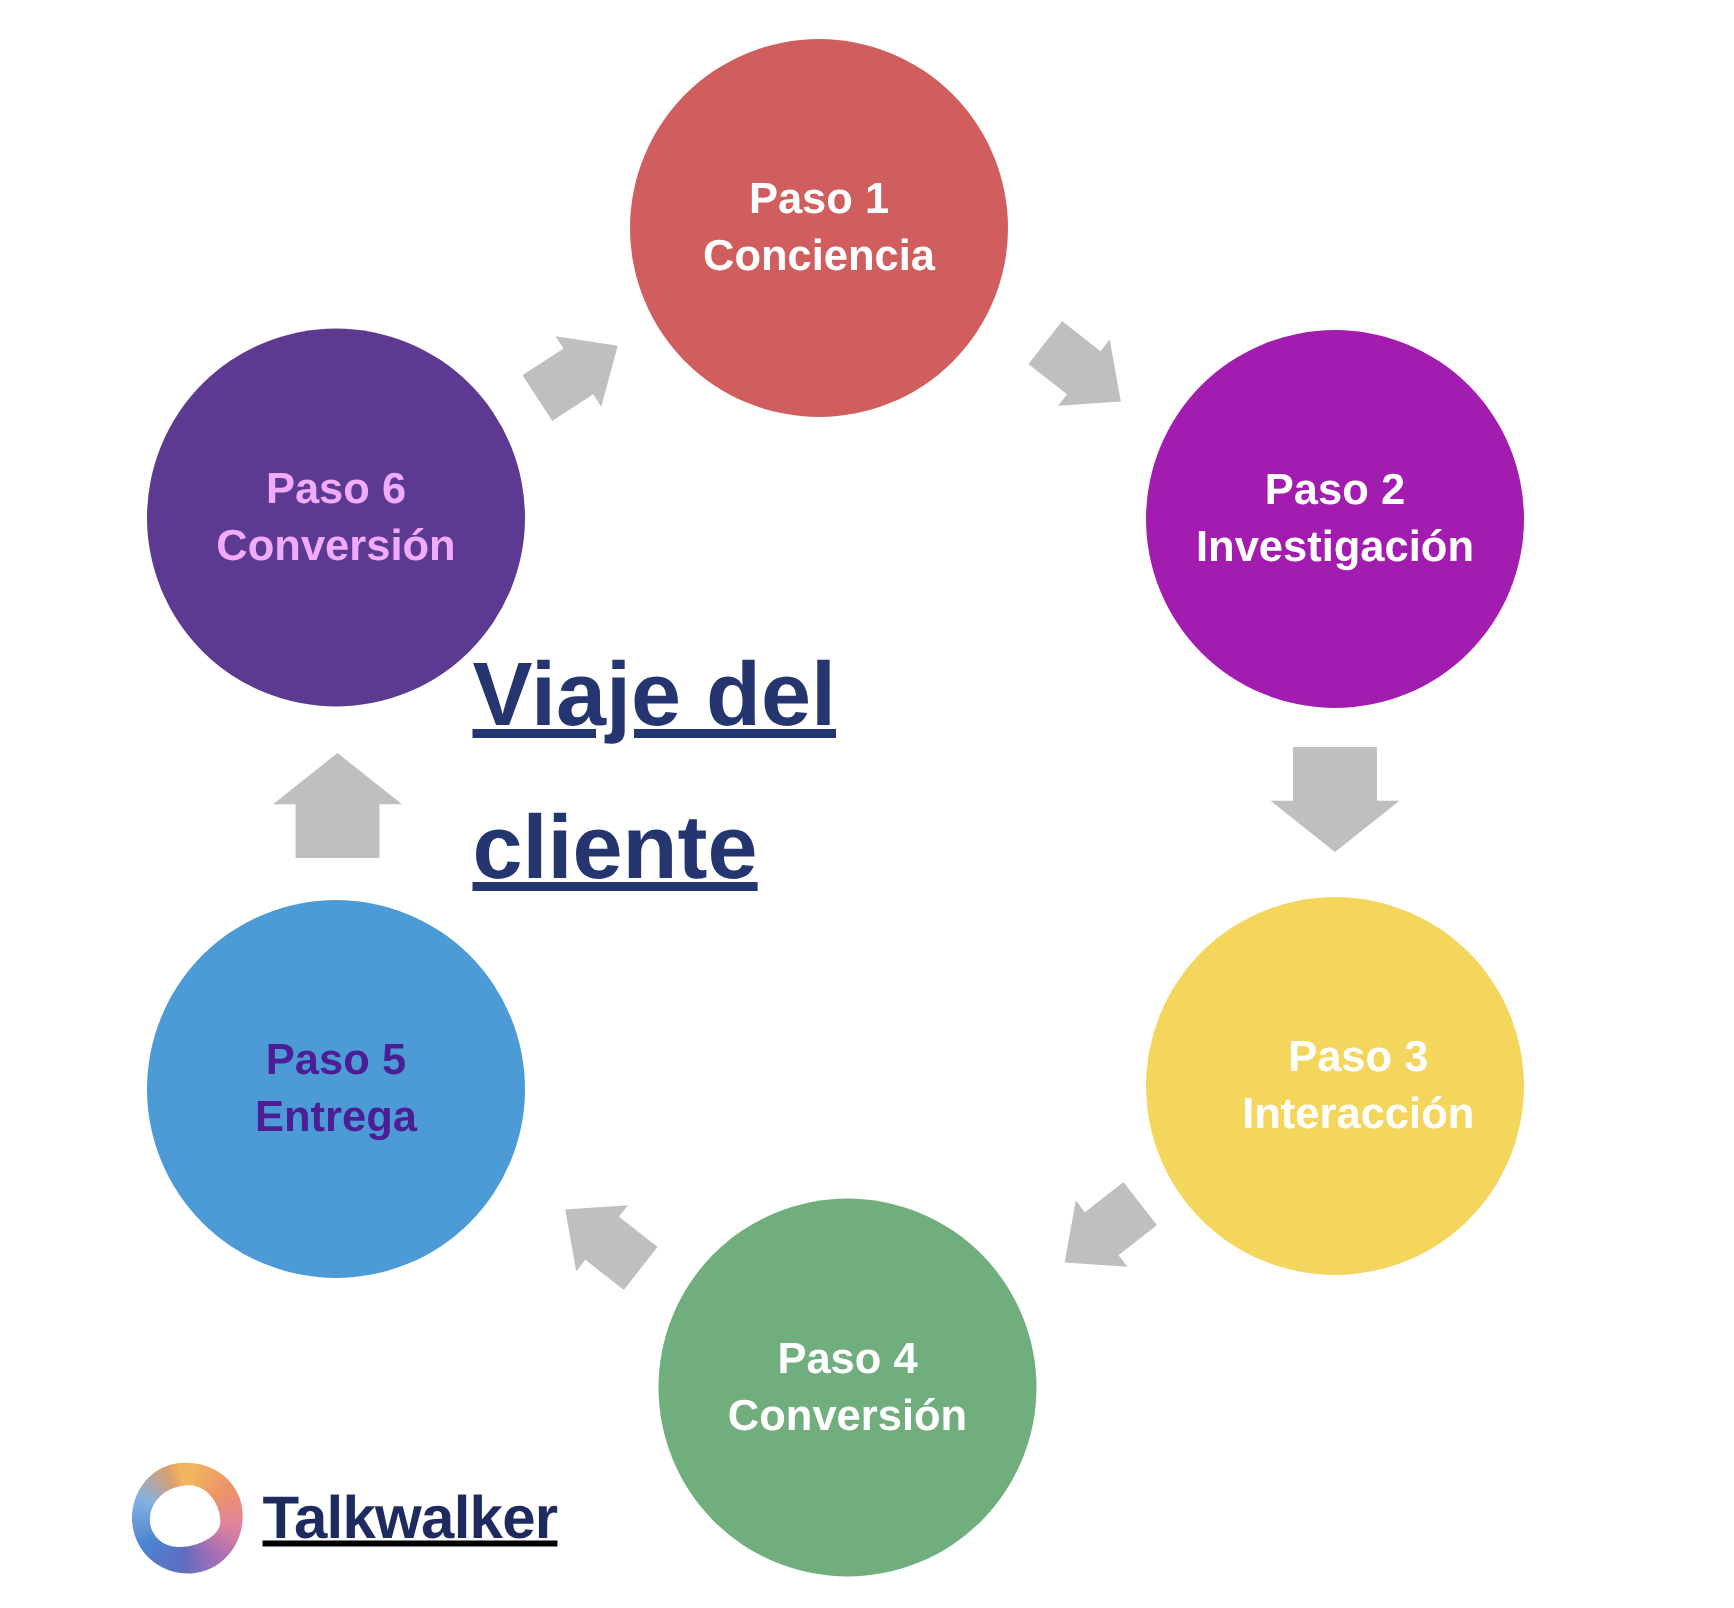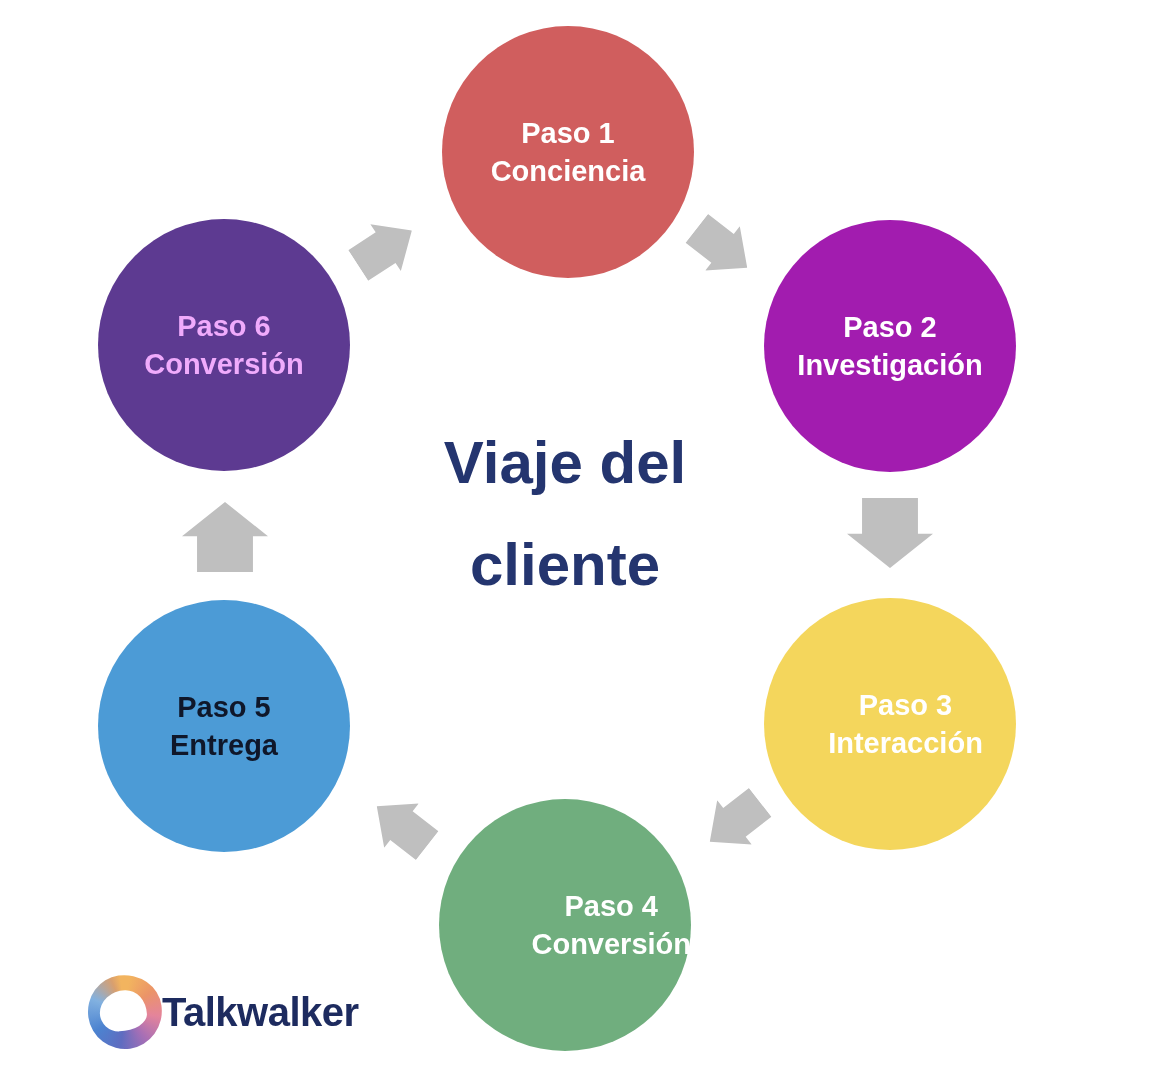--- a/index.html
+++ b/index.html
@@ -15,25 +15,26 @@
     background: var(--bg-color, #ffffff);
     overflow: hidden;
   }
 
   
   .title {
     position: absolute;
     left: 315px;
     top: 412px;
     width: 500px;
-    text-align: center;
+    text-align: left;
     color: var(--title-color, #24356F);
     font-weight: bold;
     font-size: 60px;
     line-height: 102px;
+    text-decoration: underline;
   }
   .title span { display: block; }
 
   
   .circle {
     position: absolute;
     width: 252px;
     height: 252px;
     border-radius: 50%;
     display: flex;
@@ -42,24 +43,24 @@
     text-align: center;
   }
   .circle-label {
     color: #ffffff;
     font-weight: bold;
     font-size: 29px;
     line-height: 38px;
   }
   .circle-label span { display: block; }
 
-  .circle-1 { left: 442px; top: 26px;  }   
+  .circle-1 { left: 420px; top: 26px;  }   
   .circle-2 { left: 764px; top: 220px; }   
   .circle-3 { left: 764px; top: 598px; }   
-  .circle-4 { left: 439px; top: 799px; justify-content: flex-end; }   
+  .circle-4 { left: 439px; top: 799px; }   
   .circle-5 { left: 98px;  top: 600px; }   
   .circle-6 { left: 98px;  top: 219px; }   
 
   
   .arrow { position: absolute; }
   .arrow svg { display: block; width: 100%; height: 100%; }
   .arrow polygon { fill: var(--arrow-color, #BFBFBF); }
 
   .arrow-diag { width: 64px; height: 56px; }
   .arrow-card { width: 70px; height: 86px; }
@@ -71,20 +72,22 @@
   .arrow-5 { left: 370px; top: 798px; transform: rotate(-142deg);}  
   .arrow-6 { left: 190px; top: 494px; transform: rotate(-90deg); }  
 
   
   .logo {
     position: absolute;
     left: 88px;
     top: 975px;
     display: flex;
     align-items: center;
+    gap: 13px;
+    text-decoration: underline;
   }
   .logo-mark {
     position: relative;
     width: 74px;
     height: 74px;
     border-radius: 48% 52% 50% 50% / 50% 48% 52% 50%;
     background: conic-gradient(from 0deg,
       #f2b45f 15deg, #eb9468 60deg, #e4849b 105deg,
       #a86fb5 150deg, #5f6cc0 195deg, #4c83d0 245deg,
       #82b1e0 300deg, #d99f6e 345deg, #f2b45f 360deg);
@@ -135,21 +138,21 @@
       <span>Interacción</span>
     </div>
   </div>
   <div class="circle circle-4" style="background: rgb(112, 174, 126);">
     <div class="circle-label" style="color: rgb(255, 255, 255);">
       <span>Paso 4</span>
       <span>Conversión</span>
     </div>
   </div>
   <div class="circle circle-5" style="background: rgb(76, 155, 214);">
-    <div class="circle-label" style="color: #0f172a;">
+    <div class="circle-label" style="color: #4c1d95;">
       <span>Paso 5</span>
       <span>Entrega</span>
     </div>
   </div>
   <div class="circle circle-6" style="background: rgb(93, 58, 145);">
     <div class="circle-label" style="color: #f0abfc;">
       <span>Paso 6</span>
       <span>Conversión</span>
     </div>
   </div>

